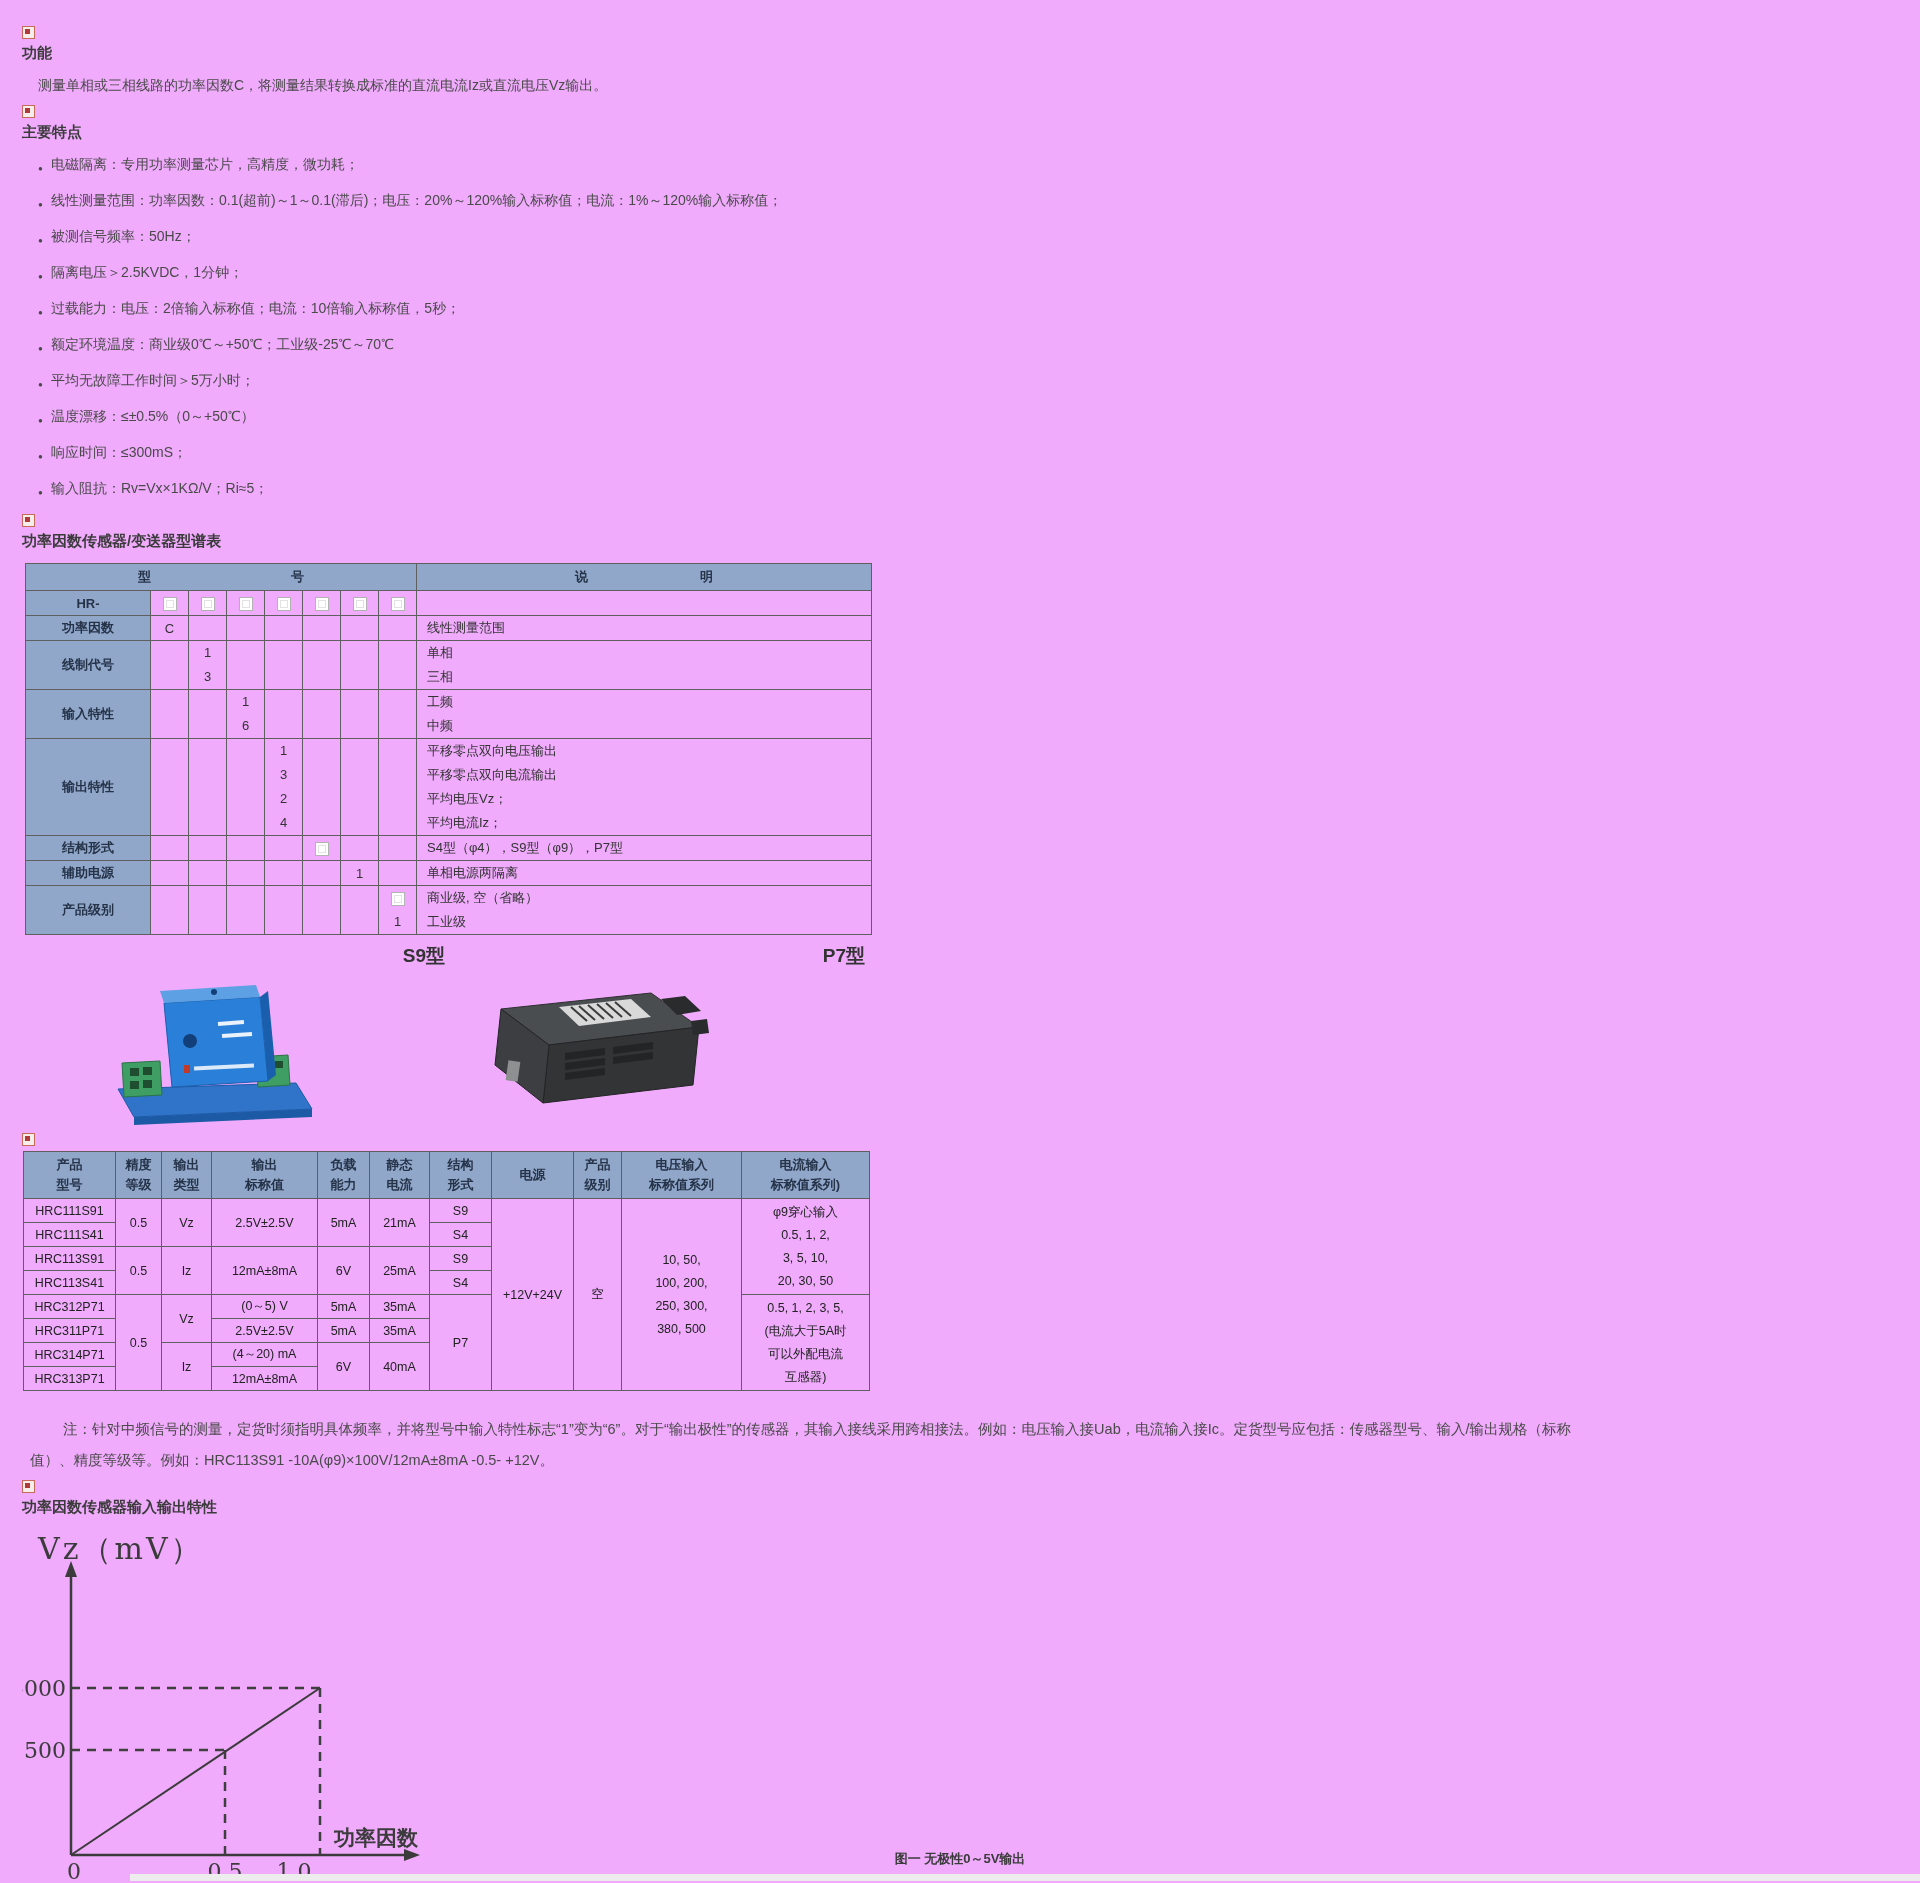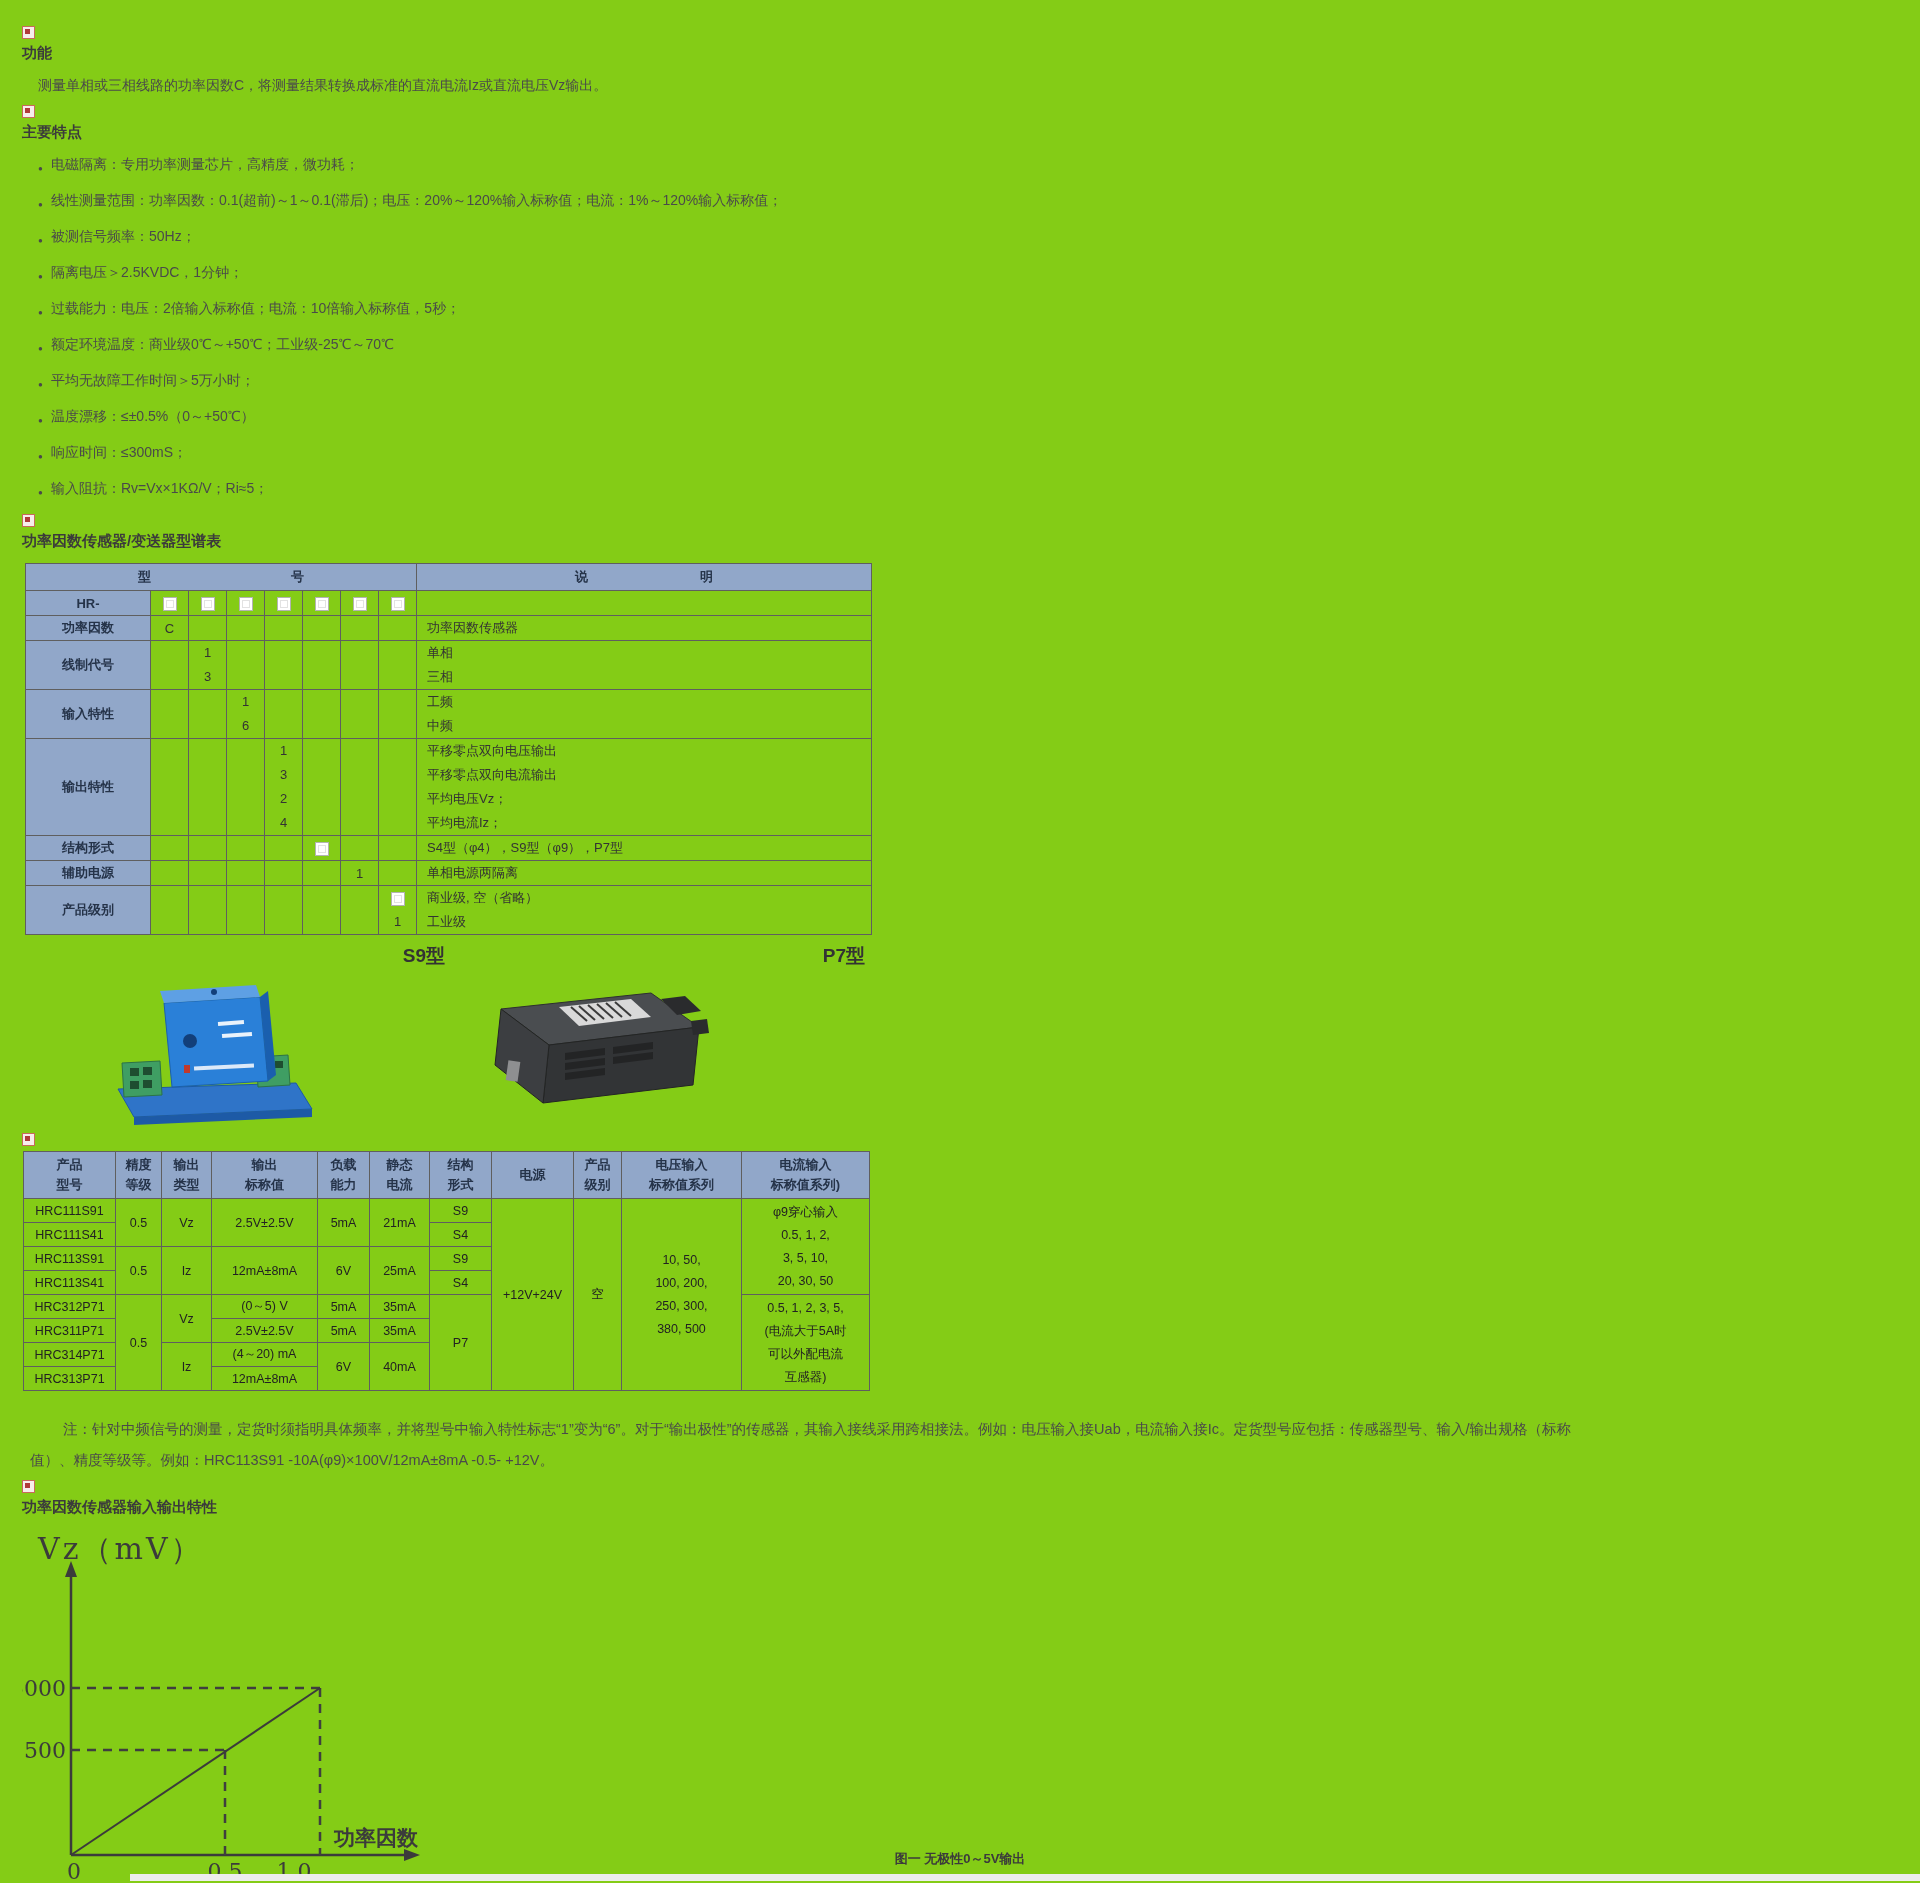--- a/index.html
+++ b/index.html
@@ -1,16 +1,16 @@
 <!DOCTYPE html>
 <html><head>
 <meta charset="utf-8">
 <style>
   html,body{margin:0;padding:0;background:#fff;}
-  .page{position:relative;width:1920px;height:1883px;background:#84cc16;overflow:hidden;
+  .page{position:relative;width:1920px;height:1883px;background:#f0abfc;overflow:hidden;
         font-family:"Liberation Sans",sans-serif;color:#4a4a4a;}
   .col{position:absolute;left:22px;top:26px;width:1884px;}
 
   
   .mark{display:block;width:11px;height:11px;border:1px solid #c86a5a;background:#f7eeec;
         position:relative;margin-bottom:5px;}
   .mark::after{content:"";position:absolute;left:2px;top:2px;width:5px;height:5px;background:#b03a3a;}
 
   h2.sec{font-size:15px;font-weight:bold;color:#3b3b3b;margin:2px 0 12px 0;}
   p.body{font-size:14px;color:#4a4a4a;margin:8px 0 10px 0;text-indent:16px;line-height:20px;}
@@ -128,21 +128,21 @@
     </tr>
     <tr class="h1">
       <td class="lab">功率因数</td>
       <td class="code">C</td>
       <td class="code"></td>
       <td class="code"></td>
       <td class="code"></td>
       <td class="code"></td>
       <td class="code"></td>
       <td class="code"></td>
-      <td class="desc">功率因数传感器</td>
+      <td class="desc">线性测量范围</td>
     </tr>
     <tr class="h2">
       <td class="lab">线制代号</td>
       <td class="code"></td>
       <td class="code pl">1
 3</td>
       <td class="code"></td>
       <td class="code"></td>
       <td class="code"></td>
       <td class="code"></td>

